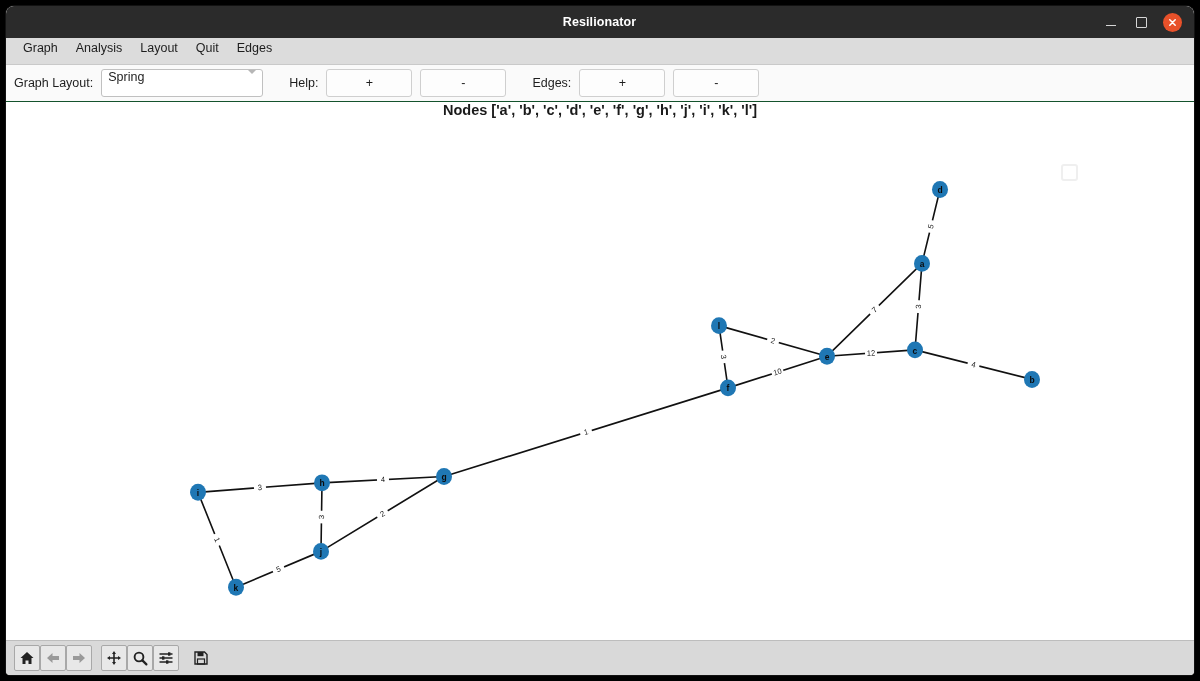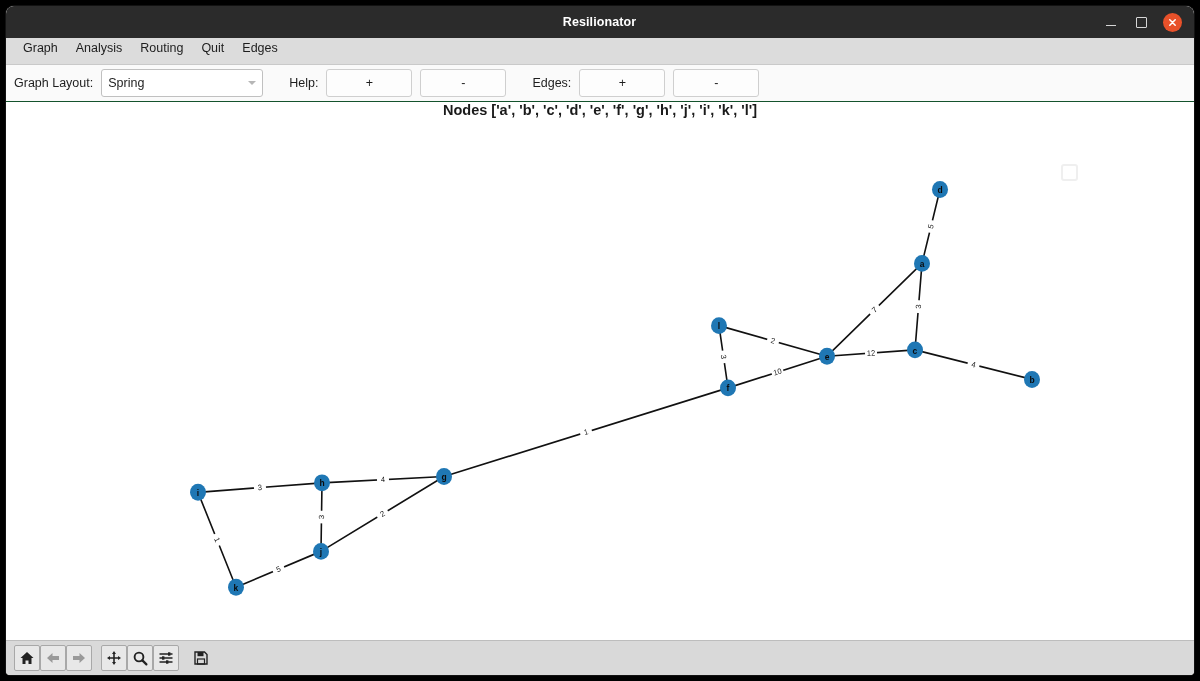--- a/index.html
+++ b/index.html
@@ -127,21 +127,20 @@
     white-space: nowrap;
   }
   .combo {
     position: relative;
     width: 148px;
     height: 26px;
     background: #ffffff;
     border: 1px solid #c0c0c0;
     border-radius: 3px;
     display: flex;
-    align-items: center;
     padding: 0 6px;
     cursor: pointer;
   }
   .combo-value {
     font-size: 12.5px;
     color: #1d1d1d;
     flex: 1;
   }
   .combo-arrow {
     width: 0; height: 0;
@@ -266,21 +265,21 @@
           <svg width="9" height="9" viewBox="0 0 10 10">
             <path d="M2 2 L8 8 M8 2 L2 8" stroke="#ffffff" stroke-width="1.7" stroke-linecap="round"></path>
           </svg>
         </div>
       </div>
     </div>
 
     <div class="menubar">
       <div class="menu-item">Graph</div>
       <div class="menu-item">Analysis</div>
-      <div class="menu-item">Routing</div>
+      <div class="menu-item">Layout</div>
       <div class="menu-item">Quit</div>
       <div class="menu-item">Edges</div>
     </div>
 
     <div class="toolbar">
       <div class="tb-label">Graph Layout:</div>
       <div class="combo">
         <span class="combo-value">Spring</span>
         <span class="combo-arrow"></span>
       </div>

